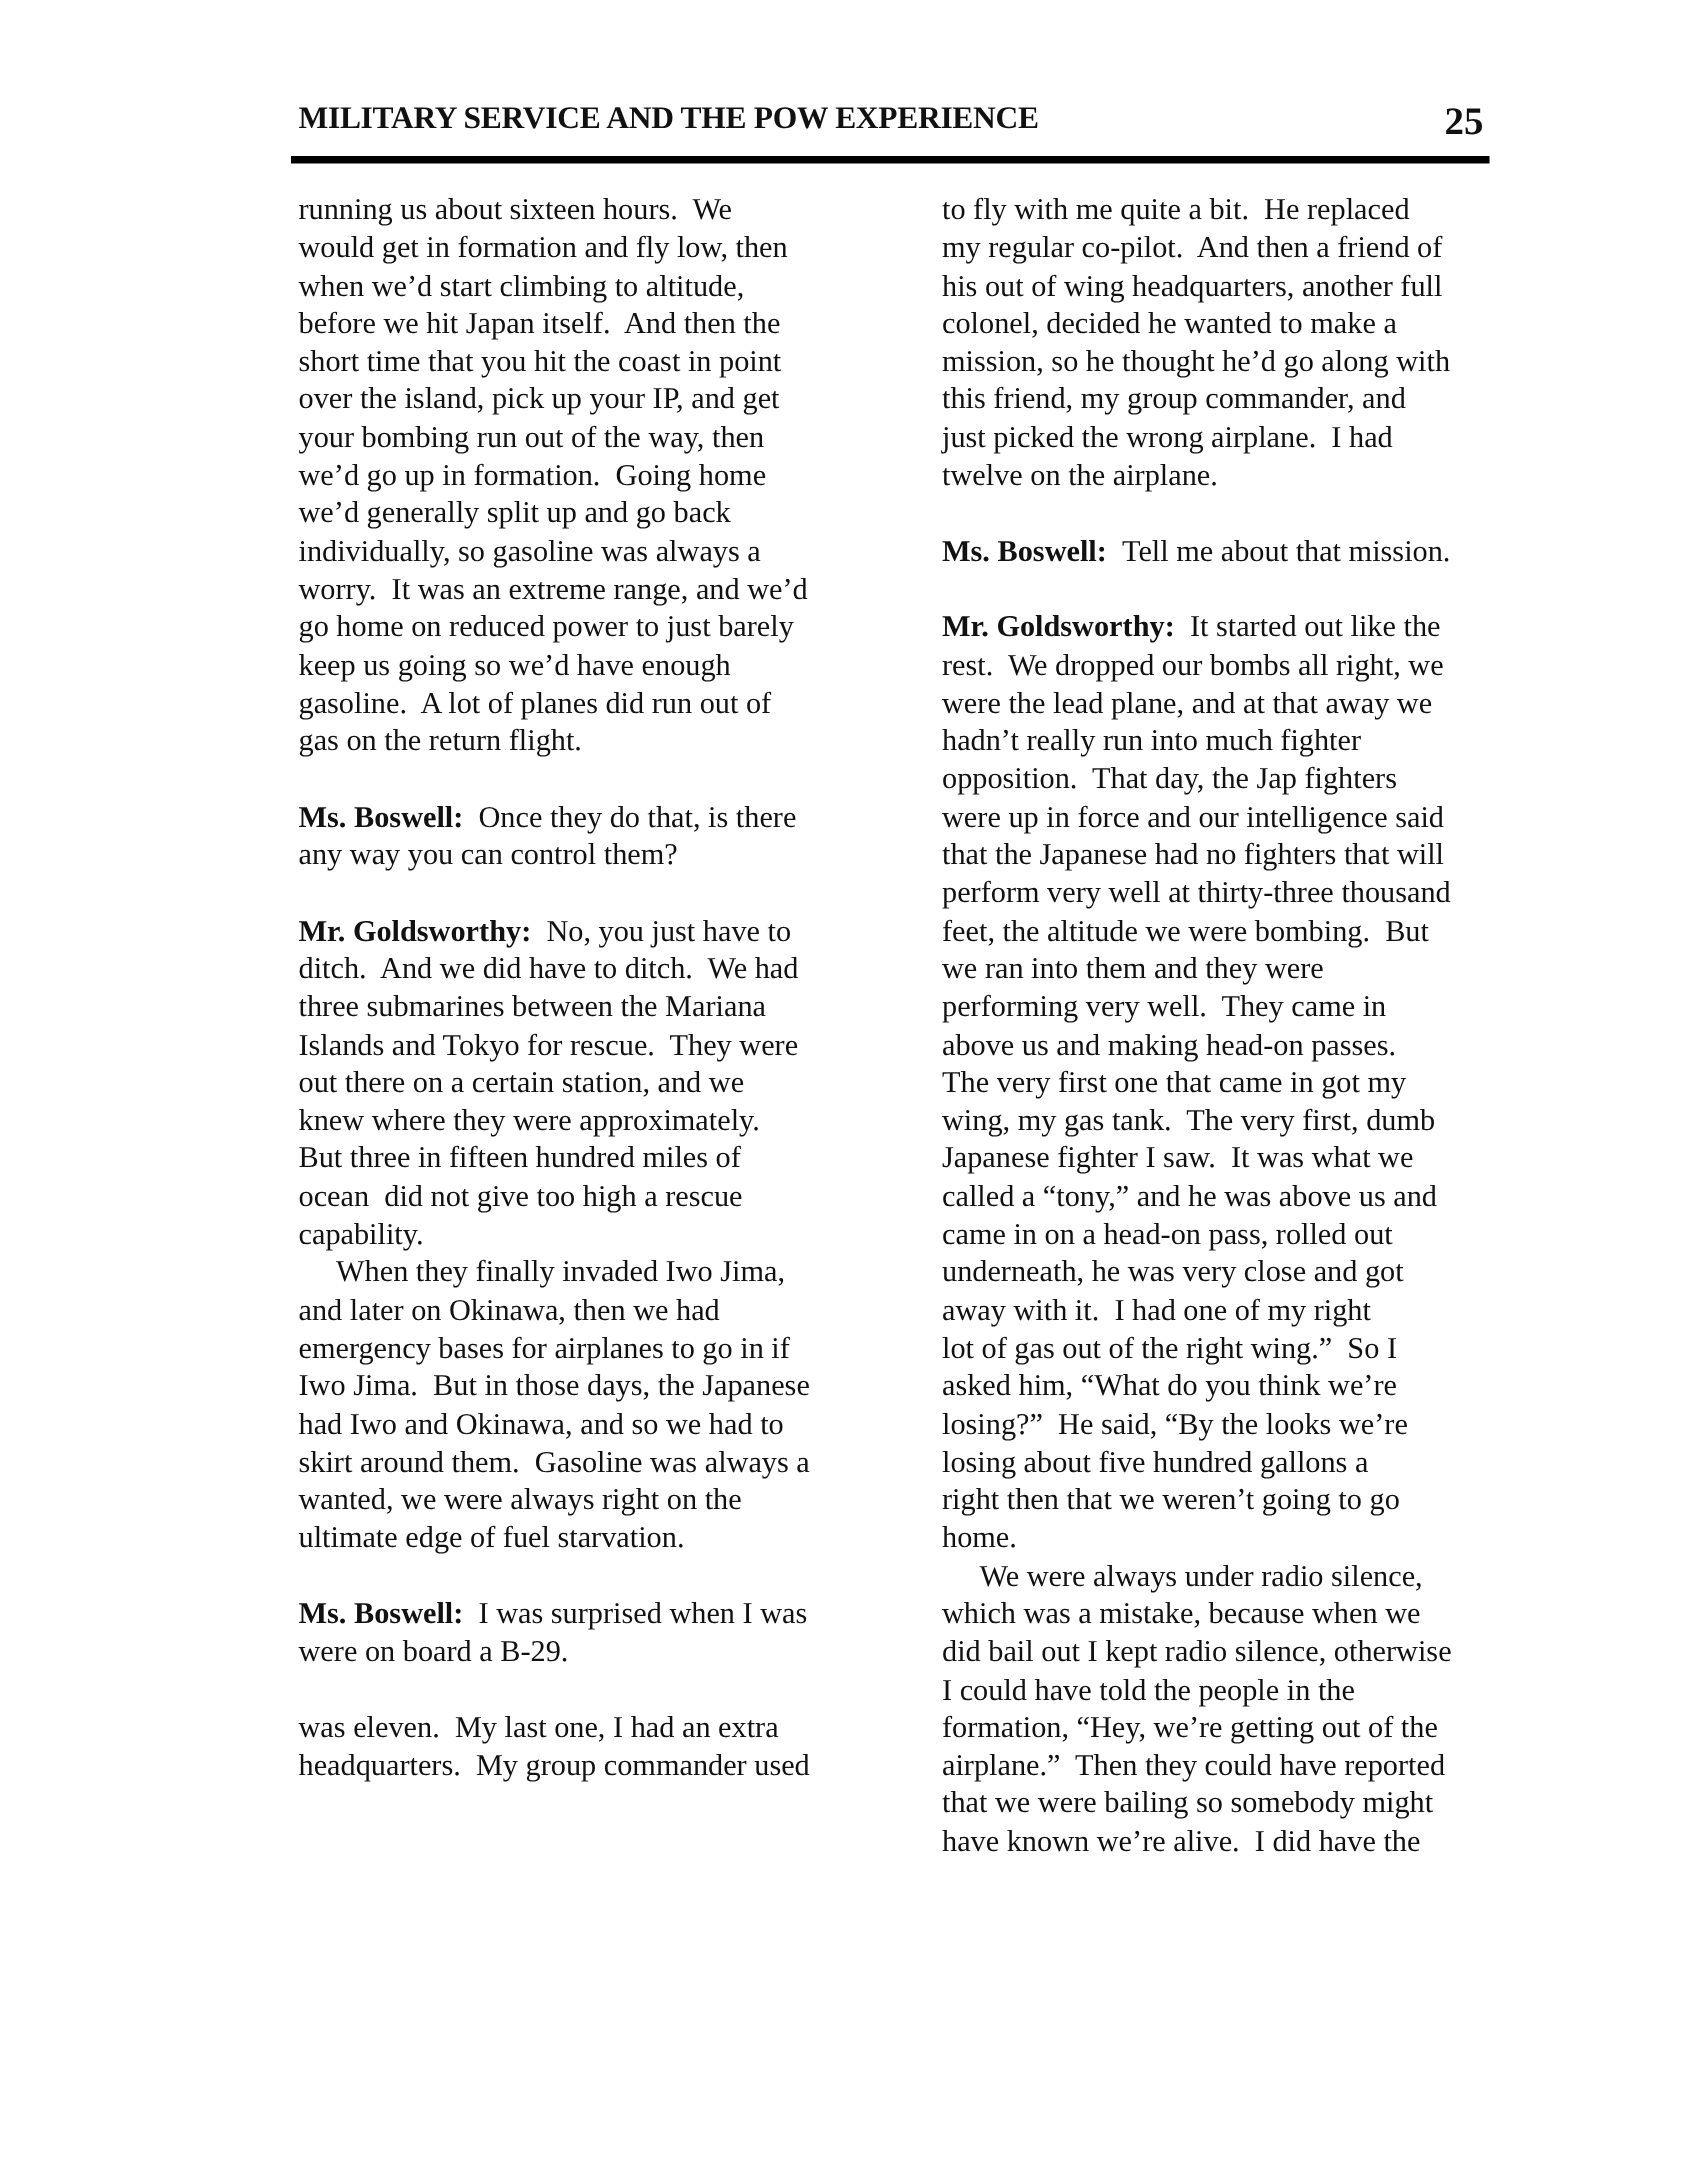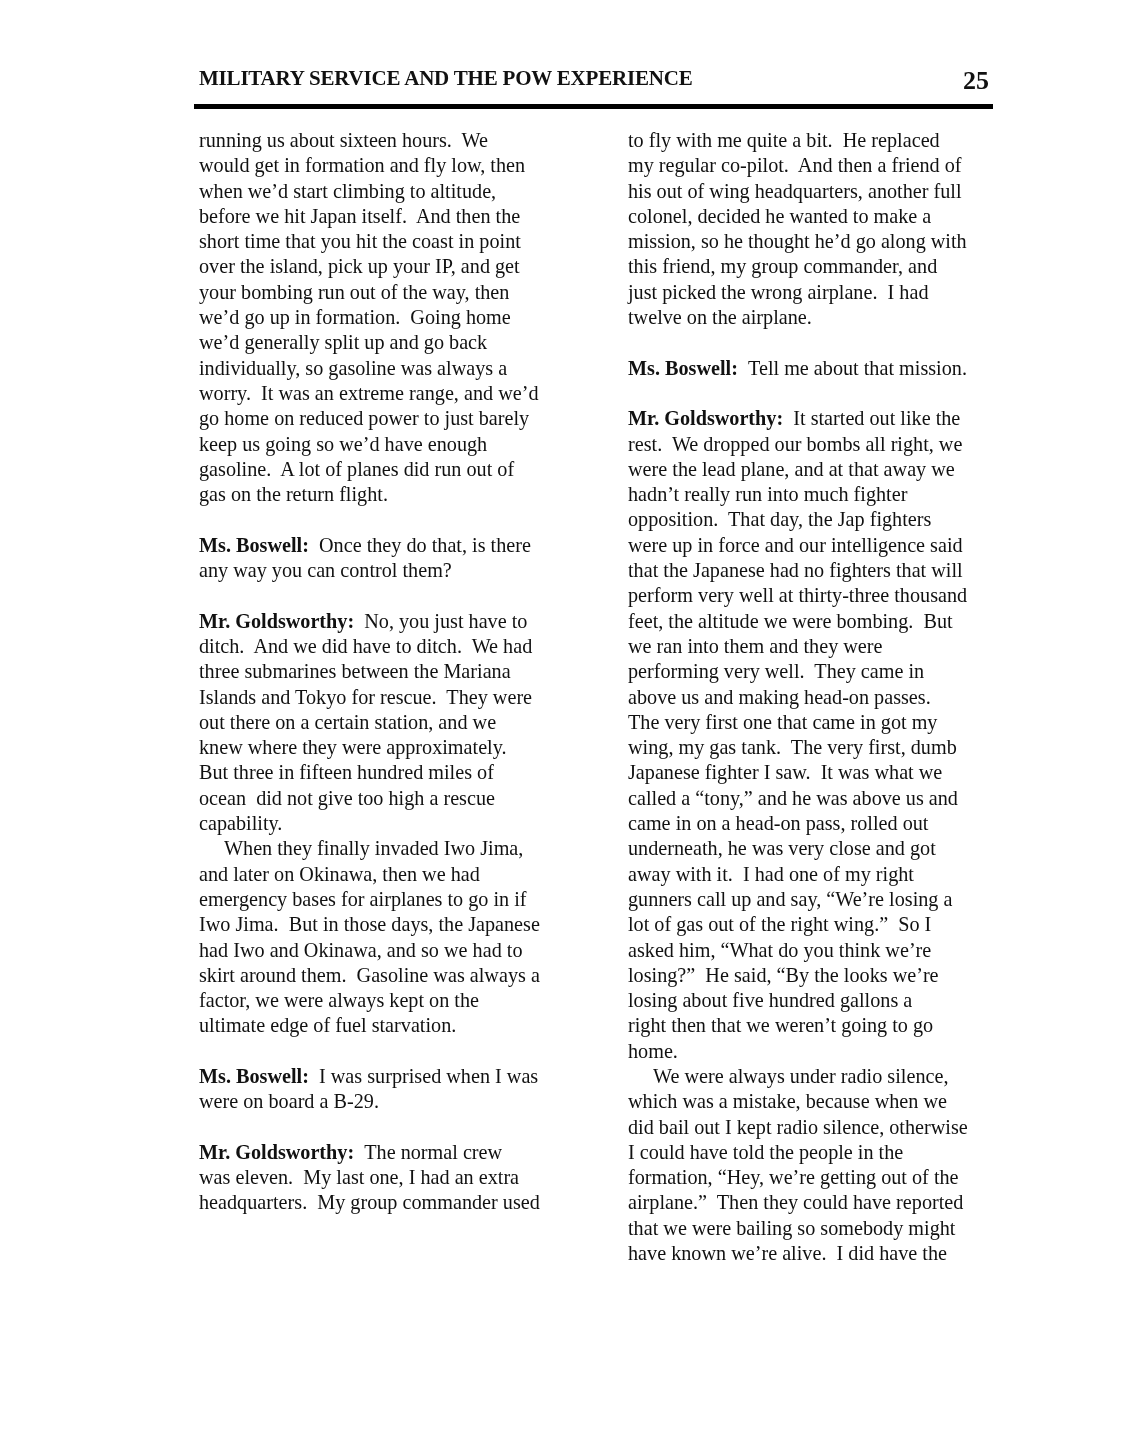--- a/index.html
+++ b/index.html
@@ -59,31 +59,30 @@
       <span class="line">knew where they were approximately.</span>
       <span class="line">But three in fifteen hundred miles of</span>
       <span class="line">ocean&nbsp; did not give too high a rescue</span>
       <span class="line">capability.</span>
       <span class="line indent">When they finally invaded Iwo Jima,</span>
       <span class="line">and later on Okinawa, then we had</span>
       <span class="line">emergency bases for airplanes to go in if</span>
       <span class="line">Iwo Jima.&nbsp; But in those days, the Japanese</span>
       <span class="line">had Iwo and Okinawa, and so we had to</span>
       <span class="line">skirt around them.&nbsp; Gasoline was always a</span>
-      <span class="line">factor, we were always kept on the</span>
+      <span class="line">wanted, we were always right on the</span>
       <span class="line">ultimate edge of fuel starvation.</span>
     </div>
     <span class="gap"></span>
     <div>
       <span class="line"><span class="speaker">Ms. Boswell:</span><span>&nbsp;&nbsp;I&nbsp;was&nbsp;surprised&nbsp;when&nbsp;I&nbsp;was</span></span>
       <span class="line">were on board a B-29.</span>
     </div>
     <span class="gap"></span>
     <div>
-      <span class="line"><span class="speaker">Mr. Goldsworthy:</span><span>&nbsp;&nbsp;The&nbsp;normal&nbsp;crew</span></span>
       <span class="line">was eleven.&nbsp; My last one, I had an extra</span>
       <span class="line">headquarters.&nbsp; My group commander used</span>
     </div>
   </div>
 <div class="col right" id="col-right">
     <div>
       <span class="line">to fly with me quite a bit.&nbsp; He replaced</span>
       <span class="line">my regular co-pilot.&nbsp; And then a friend of</span>
       <span class="line">his out of wing headquarters, another full</span>
       <span class="line">colonel, decided he wanted to make a</span>
@@ -110,21 +109,20 @@
       <span class="line">we ran into them and they were</span>
       <span class="line">performing very well.&nbsp; They came in</span>
       <span class="line">above us and making head-on passes.</span>
       <span class="line">The very first one that came in got my</span>
       <span class="line">wing, my gas tank.&nbsp; The very first, dumb</span>
       <span class="line">Japanese fighter I saw.&nbsp; It was what we</span>
       <span class="line">called a “tony,” and he was above us and</span>
       <span class="line">came in on a head-on pass, rolled out</span>
       <span class="line">underneath, he was very close and got</span>
       <span class="line">away with it.&nbsp; I had one of my right</span>
-      <span class="line">gunners call up and say, “We’re losing a</span>
       <span class="line">lot of gas out of the right wing.”&nbsp; So I</span>
       <span class="line">asked him, “What do you think we’re</span>
       <span class="line">losing?”&nbsp; He said, “By the looks we’re</span>
       <span class="line">losing about five hundred gallons a</span>
       <span class="line">right then that we weren’t going to go</span>
       <span class="line">home.</span>
       <span class="line indent">We were always under radio silence,</span>
       <span class="line">which was a mistake, because when we</span>
       <span class="line">did bail out I kept radio silence, otherwise</span>
       <span class="line">I could have told the people in the</span>

